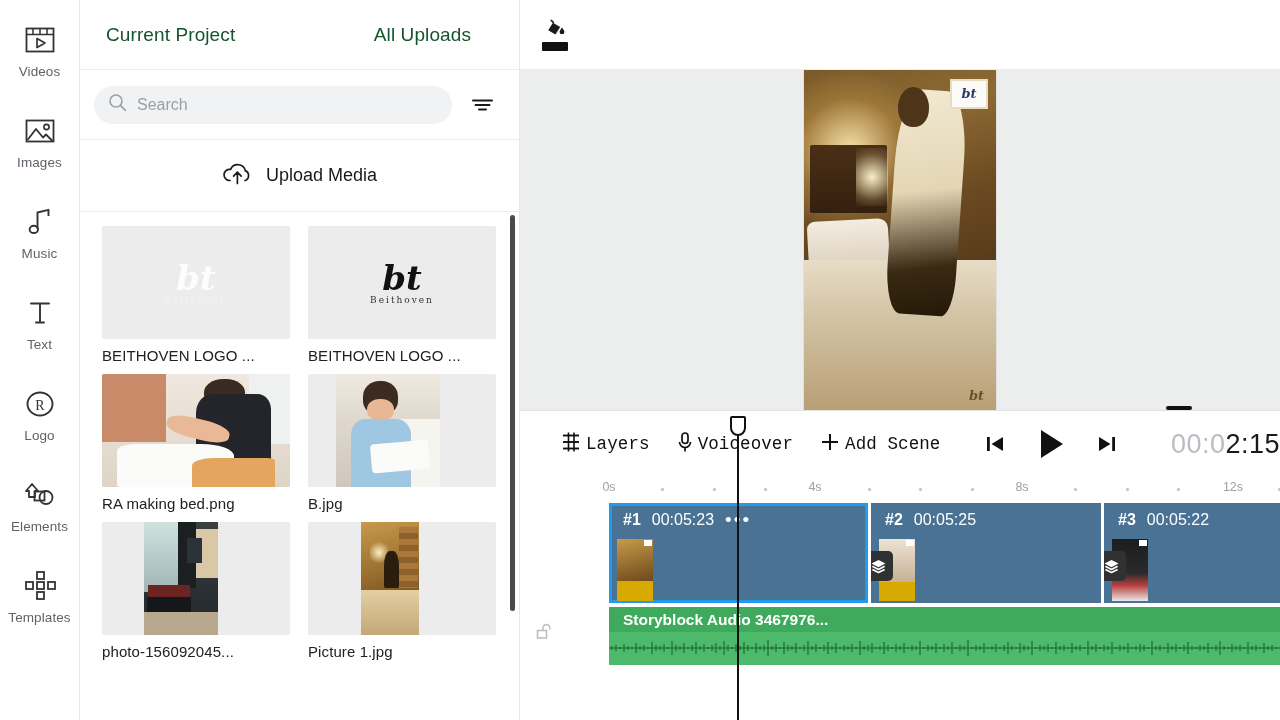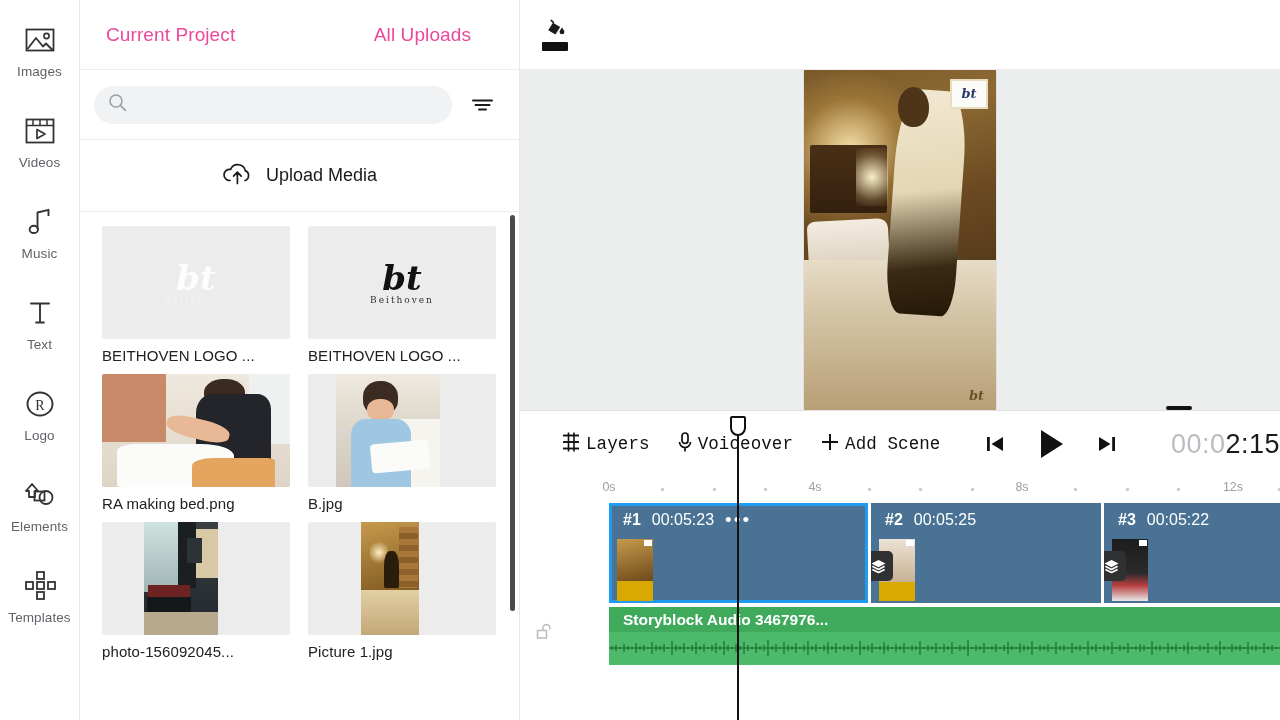--- a/index.html
+++ b/index.html
@@ -44,21 +44,21 @@
     flex: 0 0 440px;
     position: relative;
     overflow: hidden;
   }
   .panel-tabs {
     height: 70px; display: flex; align-items: center;
     border-bottom: 1px solid #ededed;
     padding: 0 26px;
   }
   .tab {
-    font-size: 19px; color: #ec4899; cursor: pointer; letter-spacing: .1px;
+    font-size: 19px; color: #14532d; cursor: pointer; letter-spacing: .1px;
   }
   .tab.secondary { margin-left: auto; margin-right: 22px; }
   .search-row {
     height: 70px; display: flex; align-items: center;
     padding: 0 24px 0 14px;
     border-bottom: 1px solid #ededed;
   }
   .search-box {
     flex: 1; height: 38px; border-radius: 19px; background: #f1f2f4;
     display: flex; align-items: center; padding: 0 14px; gap: 10px;
@@ -267,48 +267,48 @@
     border-radius: 2px 2px 8px 8px;
   }
 </style>
 </head>
 <body>
 
 <div class="app">
 
   <div class="rail">
 
-
-    <div class="rail-item">
-      <div class="rail-icon">
-        <svg width="32" height="28" viewBox="0 0 32 28">
-          <rect x="2.5" y="3.5" width="27" height="21" fill="none" stroke="#333" stroke-width="1.8"></rect>
-          <circle cx="22.5" cy="10" r="2.6" fill="none" stroke="#333" stroke-width="1.6"></circle>
-          <path d="M3.5 23 L12 12 L19 20.5 L22 17.5 L28.5 24" fill="none" stroke="#333" stroke-width="1.8" stroke-linejoin="round"></path>
-        </svg>
-      </div>
-      <div class="rail-label">Images</div>
-    </div>
 
     <div class="rail-item">
       <div class="rail-icon">
         <svg width="32" height="30" viewBox="0 0 32 30">
           <rect x="2.5" y="3.5" width="27" height="23" fill="none" stroke="#333" stroke-width="1.8"></rect>
           <line x1="2.5" y1="9.5" x2="29.5" y2="9.5" stroke="#333" stroke-width="1.5"></line>
           <line x1="9" y1="3.5" x2="9" y2="9.5" stroke="#333" stroke-width="1.5"></line>
           <line x1="16" y1="3.5" x2="16" y2="9.5" stroke="#333" stroke-width="1.5"></line>
           <line x1="23" y1="3.5" x2="23" y2="9.5" stroke="#333" stroke-width="1.5"></line>
           <path d="M13 13.5 L21 18 L13 22.5 Z" fill="none" stroke="#333" stroke-width="1.7" stroke-linejoin="round"></path>
         </svg>
       </div>
       <div class="rail-label">Videos</div>
     </div>
 
     <div class="rail-item">
       <div class="rail-icon">
+        <svg width="32" height="28" viewBox="0 0 32 28">
+          <rect x="2.5" y="3.5" width="27" height="21" fill="none" stroke="#333" stroke-width="1.8"></rect>
+          <circle cx="22.5" cy="10" r="2.6" fill="none" stroke="#333" stroke-width="1.6"></circle>
+          <path d="M3.5 23 L12 12 L19 20.5 L22 17.5 L28.5 24" fill="none" stroke="#333" stroke-width="1.8" stroke-linejoin="round"></path>
+        </svg>
+      </div>
+      <div class="rail-label">Images</div>
+    </div>
+
+    <div class="rail-item">
+      <div class="rail-icon">
         <svg width="28" height="30" viewBox="0 0 28 30">
           <path d="M11.5 22 L11.5 5.5 L22.5 2.8 L22.5 9" fill="none" stroke="#333" stroke-width="1.9" stroke-linejoin="round"></path>
           <ellipse cx="7.8" cy="22.4" rx="4.2" ry="3.6" fill="none" stroke="#333" stroke-width="1.9"></ellipse>
         </svg>
       </div>
       <div class="rail-label">Music</div>
     </div>
 
     <div class="rail-item">
       <div class="rail-icon">
@@ -362,20 +362,21 @@
     </div>
 
     <div class="search-row">
       <div class="search-box">
         <span>
           <svg width="19" height="19" viewBox="0 0 19 19">
             <circle cx="8" cy="8" r="6" fill="none" stroke="#9aa0a6" stroke-width="1.6"></circle>
             <line x1="12.4" y1="12.4" x2="17.4" y2="17.4" stroke="#9aa0a6" stroke-width="1.6" stroke-linecap="round"></line>
           </svg>
         </span>
+        <input type="text" placeholder="Search" style="">
       </div>
       <div class="filter-btn">
         <svg width="25" height="20" viewBox="0 0 25 20">
           <line x1="3" y1="5.5" x2="22" y2="5.5" stroke="#1a1a1a" stroke-width="2" stroke-linecap="round"></line>
           <line x1="5.5" y1="10" x2="19.5" y2="10" stroke="#1a1a1a" stroke-width="2" stroke-linecap="round"></line>
           <line x1="9" y1="14.5" x2="16" y2="14.5" stroke="#1a1a1a" stroke-width="2" stroke-linecap="round"></line>
         </svg>
       </div>
     </div>
 

